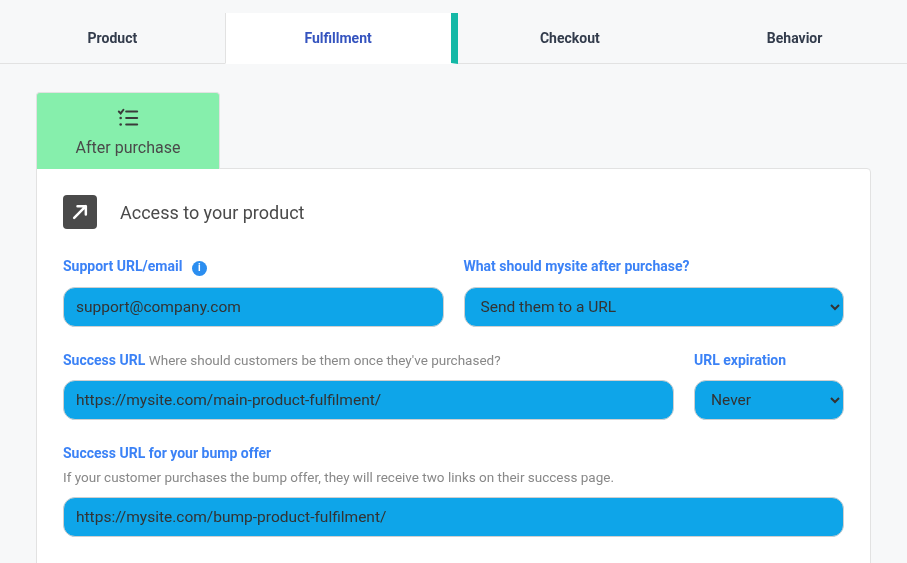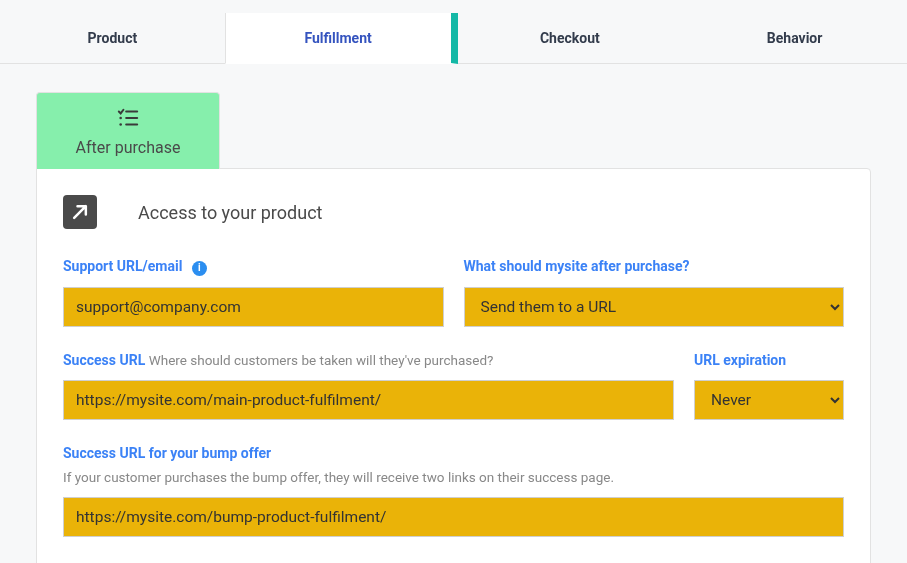--- a/index.html
+++ b/index.html
@@ -61,21 +61,21 @@
     .panel {
       background: #fff;
       border: 1px solid #e2e2e2;
       border-radius: 0 4px 4px 4px;
       padding: 26px 26px 30px 26px;
       margin-top: -1px;
     }
     .section-head {
       display: flex;
       align-items: center;
-      gap: 41px;
+      gap: 23px;
       margin-bottom: 28px;
     }
     .sq {
       width: 34px; height: 34px;
       background: #4a4a4a;
       border-radius: 4px;
       display: flex; align-items: center; justify-content: center;
     }
     .sq svg { width: 20px; height: 20px; fill: #fff; }
     .section-title { font-size: 18px; font-weight: 400; color: #4a4a4a; }
@@ -89,25 +89,25 @@
     .info-ic {
       display: inline-flex; align-items:center; justify-content:center;
       width: 15px; height:15px; border-radius:50%;
       background:#2b8ef0; color:#fff; font-size:10px; font-weight:700;
       margin-left: 6px; font-style:normal;
     }
     .tinput, .tselect {
       width: 100%;
       height: 40px;
       border: 1px solid #cfcfcf;
-      border-radius: 0;
+      border-radius: 12px;
       padding: 0 12px;
       font-size: 15.5px;
       color: #333;
-      background: #eab308;
+      background: #0ea5e9;
       font-family: inherit;
     }
     .tselect { padding-right: 28px; }
     .fhint-block { font-size: 13.5px; color: #888; margin-top: 4px; }
   </style>
 </head>
 <body>
 
 <div class="outer">
 
@@ -162,21 +162,21 @@
           <select class="tselect">
             <option>Send them to a URL</option>
           </select>
         </div>
       </div>
 
       <div class="row">
         <div class="fld">
           <div class="lblwrap">
             <span class="flabel">Success URL</span>
-            <span class="fhint">Where should customers be taken will they've purchased?</span>
+            <span class="fhint">Where should customers be them once they've purchased?</span>
           </div>
           <input class="tinput" type="text" value="https://mysite.com/main-product-fulfilment/" style="">
         </div>
         <div class="fld narrow">
           <div class="lblwrap">
             <span class="flabel">URL expiration</span>
           </div>
           <select class="tselect">
             <option>Never</option>
           </select>

